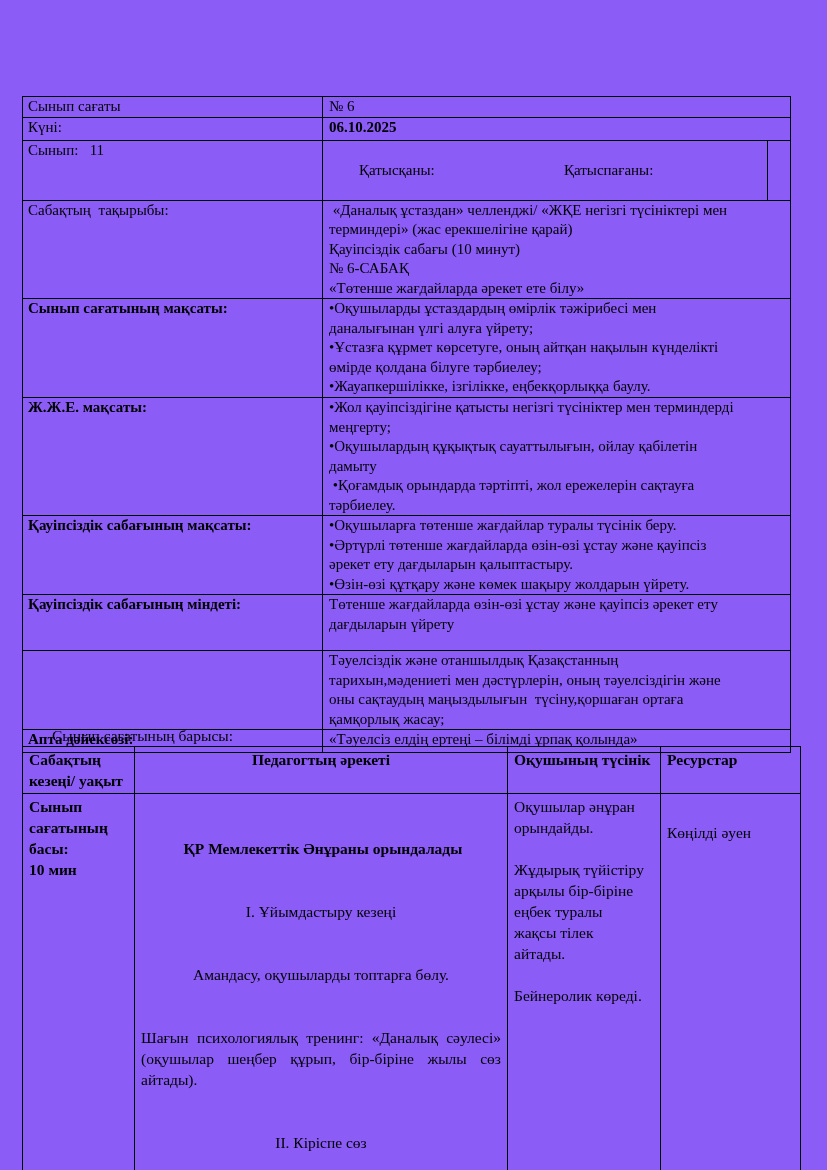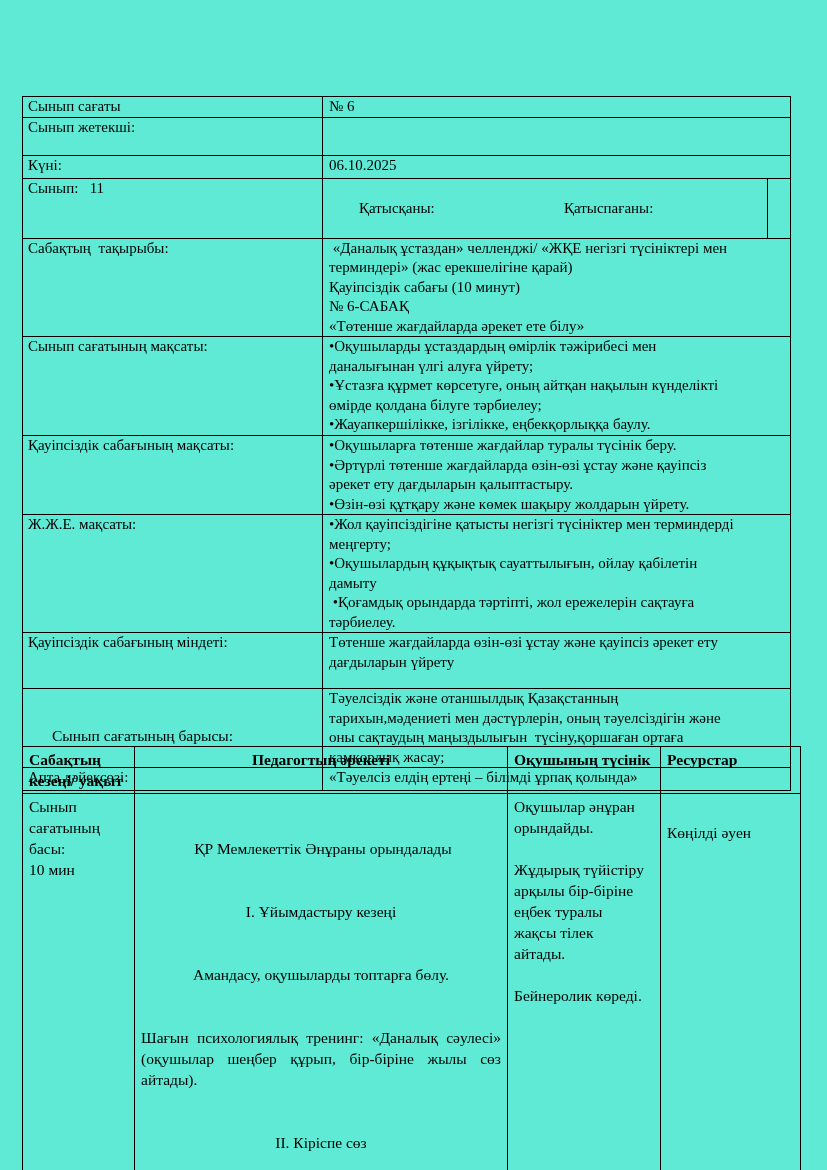--- a/index.html
+++ b/index.html
@@ -1,35 +1,35 @@
 <!DOCTYPE html>
 <html><head>
 <meta charset="utf-8">
 <style>
   html,body{margin:0;padding:0;background:#e8e8e8;}
   .page{
     position:relative;
     width:827px;height:1170px;
-    background:#5eead4;
+    background:#8b5cf6;
     font-family:"Liberation Serif","DejaVu Serif",serif;
     color:#000;
     overflow:hidden;
   }
   table{border-collapse:collapse;table-layout:fixed;}
   td{border:1px solid #000;vertical-align:top;overflow:hidden;}
 
   
   .t1{
     position:absolute;left:22px;top:96px;
     width:768px;
     font-size:15px;line-height:19.5px;
   }
   .t1 td{padding:0 5px;white-space:pre-wrap;}
   .t1 td.val{padding:0 6px;}
-  .bold{font-weight:normal;}
+  .bold{font-weight:bold;}
 
   
   .att{display:inline-block;width:205px;}
 
   
   .heading{
     position:absolute;left:52px;top:726px;
     font-size:15.5px;font-weight:normal;line-height:19px;
   }
 
@@ -57,24 +57,20 @@
         <col style="width:445px">
         <col style="width:23px">
       </colgroup>
 
     <tbody>
         <tr style="height:21px">
       <td>Сынып сағаты</td>
       <td class="val" colspan="2">№ 6</td>
     </tr>
 
-    <tr style="height:38px">
-      <td>Сынып жетекші:</td>
-      <td class="val" colspan="2"></td>
-    </tr>
 
     <tr style="height:23px">
       <td>Күні:</td>
       <td class="val bold" colspan="2">06.10.2025</td>
     </tr>
 
     <tr style="height:22px">
       <td>Сынып:   11</td>
       <td class="val" style="">
         <span class="att">Қатысқаны:</span><span>Қатыспағаны:</span>
@@ -93,36 +89,36 @@
 
     <tr style="height:99px">
       <td class="bold">Сынып сағатының мақсаты:</td>
       <td class="val" colspan="2">•Оқушыларды ұстаздардың өмірлік тәжірибесі мен
 даналығынан үлгі алуға үйрету;
 •Ұстазға құрмет көрсетуге, оның айтқан нақылын күнделікті
 өмірде қолдана білуге тәрбиелеу;
 •Жауапкершілікке, ізгілікке, еңбекқорлыққа баулу.</td>
     </tr>
 
-    <tr style="height:79px">
-      <td class="bold">Қауіпсіздік сабағының мақсаты:</td>
-      <td class="val" colspan="2">•Оқушыларға төтенше жағдайлар туралы түсінік беру.
-•Әртүрлі төтенше жағдайларда өзін-өзі ұстау және қауіпсіз
-әрекет ету дағдыларын қалыптастыру.
-•Өзін-өзі құтқару және көмек шақыру жолдарын үйрету.</td>
-    </tr>
-
     <tr style="height:112px">
       <td class="bold">Ж.Ж.Е. мақсаты:</td>
       <td class="val" colspan="2">•Жол қауіпсіздігіне қатысты негізгі түсініктер мен терминдерді
 меңгерту;
 •Оқушылардың құқықтық сауаттылығын, ойлау қабілетін
 дамыту
  •Қоғамдық орындарда тәртіпті, жол ережелерін сақтауға
 тәрбиелеу.</td>
+    </tr>
+
+    <tr style="height:79px">
+      <td class="bold">Қауіпсіздік сабағының мақсаты:</td>
+      <td class="val" colspan="2">•Оқушыларға төтенше жағдайлар туралы түсінік беру.
+•Әртүрлі төтенше жағдайларда өзін-өзі ұстау және қауіпсіз
+әрекет ету дағдыларын қалыптастыру.
+•Өзін-өзі құтқару және көмек шақыру жолдарын үйрету.</td>
     </tr>
 
     <tr style="height:56px">
       <td class="bold">Қауіпсіздік сабағының міндеті:</td>
       <td class="val" colspan="2">Төтенше жағдайларда өзін-өзі ұстау және қауіпсіз әрекет ету
 дағдыларын үйрету</td>
     </tr>
 
     <tr style="height:73px">
       <td></td>

